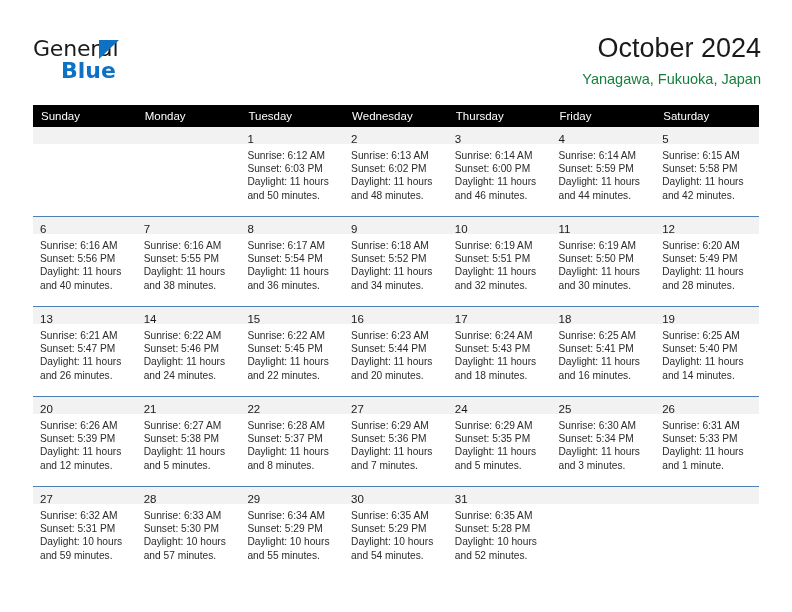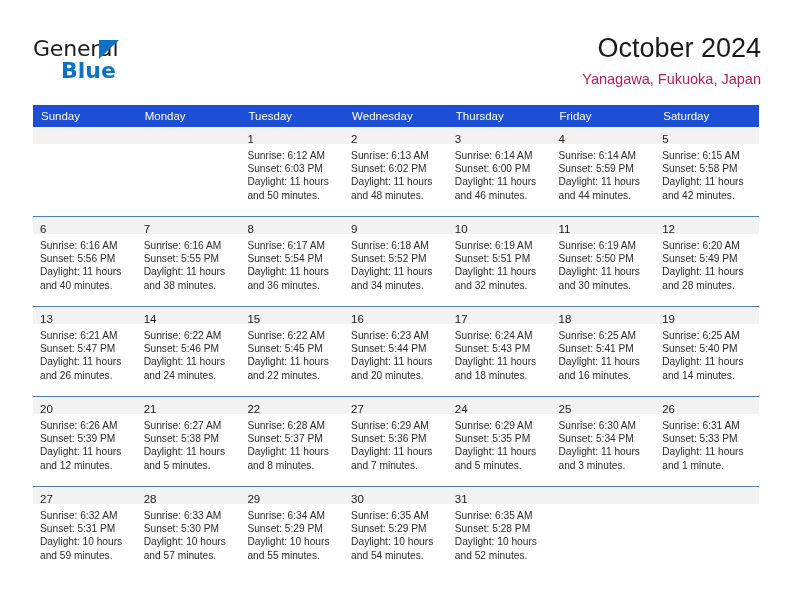--- a/index.html
+++ b/index.html
@@ -71,40 +71,40 @@
   }
   .cal-title {
     font-size: 27px;
     color: #1a1a1a;
     font-family: "Liberation Sans", sans-serif;
     line-height: 32px;
     white-space: nowrap;
   }
   .cal-subtitle {
     font-size: 14.5px;
-    color: #be185d;
+    color: #15803d;
     font-family: "Liberation Sans", sans-serif;
     line-height: 20px;
     margin-top: 5px;
     white-space: nowrap;
   }
 
   
   .calendar {
     position: absolute;
     left: 33px;
     top: 105px;
     width: 726px;
     border-collapse: collapse;
     table-layout: fixed;
   }
   .calendar col { width: 103.71px; }
 
   .calendar thead th {
-    background: #1d4ed8;
+    background: #000000;
     color: #ffffff;
     font-size: 11.5px;
     font-weight: normal;
     text-align: left;
     padding: 5px 0 5px 8px;
     height: 11px;
     font-family: "Liberation Sans", sans-serif;
     border: none;
   }
 

